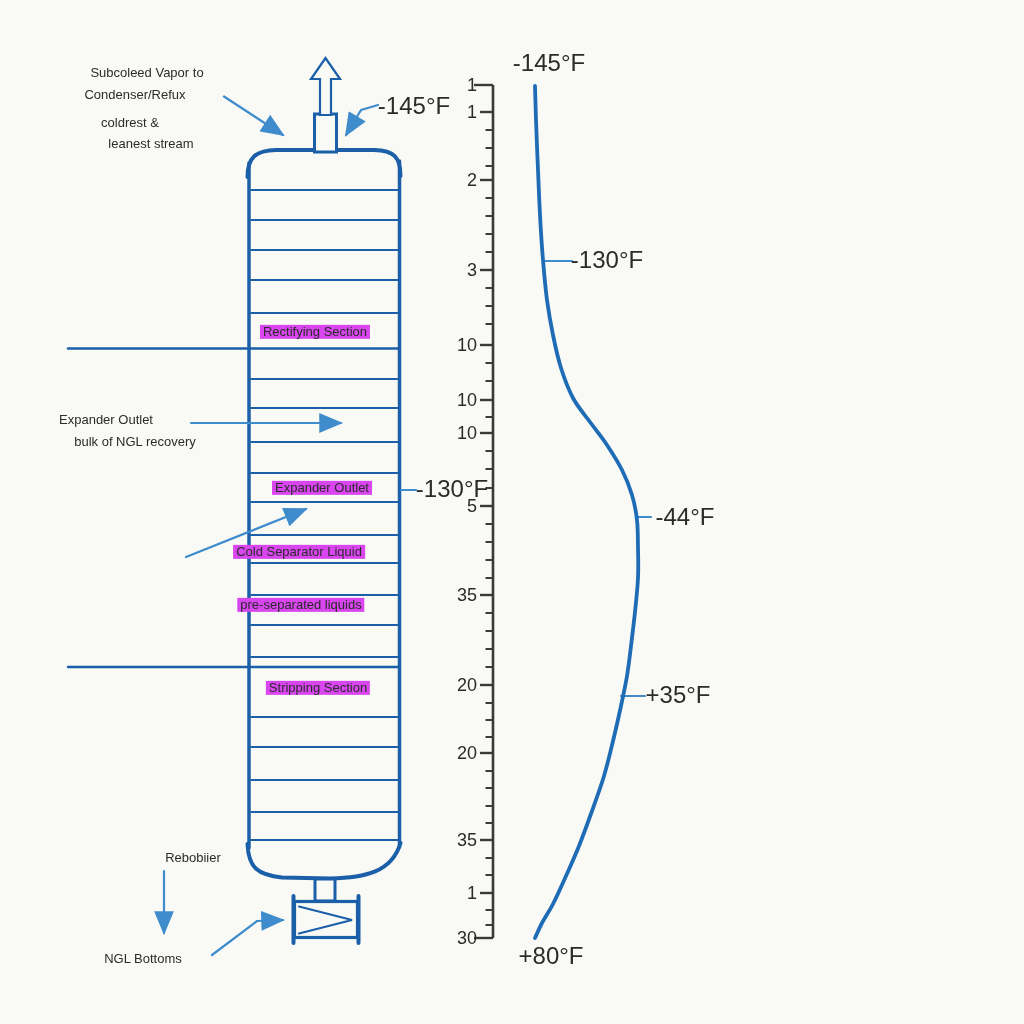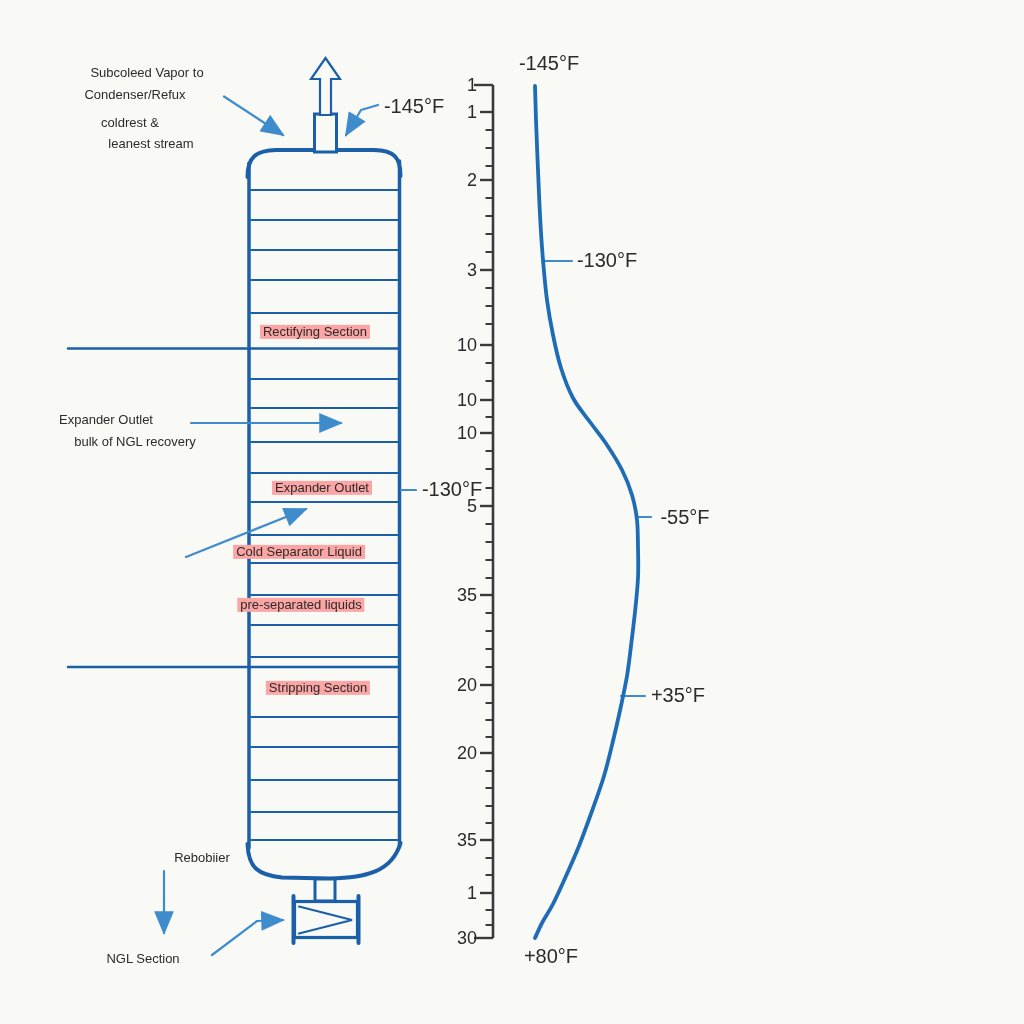--- a/index.html
+++ b/index.html
@@ -14,22 +14,22 @@
   #stage{position:absolute;left:0;top:0;width:1024px;height:1024px;}
   #diagram-svg{position:absolute;left:0;top:0;}
   .lbl{
     position:absolute;
     transform:translate(-50%,-50%);
     white-space:nowrap;
     font-size:13px;
     line-height:1.1;
     color:#2b2b2b;
   }
-  .lbl.temp{font-size:20px;}
-  .lbl.oncol{background:#fca5a5;padding:0 3px;}
+  .lbl.temp{font-size:24px;}
+  .lbl.oncol{background:#d946ef;padding:0 3px;}
 </style>
 </head>
 <body>
 
 <div id="stage">
 
   <svg id="diagram-svg" width="1024" height="1024" viewBox="0 0 1024 1024">
     <defs>
       <marker id="ah" viewBox="0 0 12 10" refX="11" refY="5" markerWidth="11" markerHeight="9" orient="auto">
         <path d="M0,0 L12,5 L0,10 Z" fill="#3f8ccc"></path>
@@ -161,22 +161,22 @@
   <div class="lbl" style="left:135px;top:442px">bulk of NGL recovery</div>
 
   <div class="lbl oncol" style="left:322px;top:488px">Expander Outlet</div>
   <div class="lbl temp" style="left:452px;top:489px">-130°F</div>
 
   <div class="lbl oncol" style="left:299px;top:552px">Cold Separator Liquid</div>
   <div class="lbl oncol" style="left:301px;top:605px">pre-separated liquids</div>
 
   <div class="lbl oncol" style="left:318px;top:688px">Stripping Section</div>
 
-  <div class="lbl" style="left:202px;top:858px">Rebobiier</div>
-  <div class="lbl" style="left:143px;top:959px">NGL Section</div>
+  <div class="lbl" style="left:193px;top:858px">Rebobiier</div>
+  <div class="lbl" style="left:143px;top:959px">NGL Bottoms</div>
 
   <div class="lbl temp" style="left:549px;top:63px">-145°F</div>
   <div class="lbl temp" style="left:607px;top:260px">-130°F</div>
-  <div class="lbl temp" style="left:685px;top:517px">-55°F</div>
+  <div class="lbl temp" style="left:685px;top:517px">-44°F</div>
   <div class="lbl temp" style="left:678px;top:695px">+35°F</div>
   <div class="lbl temp" style="left:551px;top:956px">+80°F</div>
 
 </div>
 
 </body></html>

